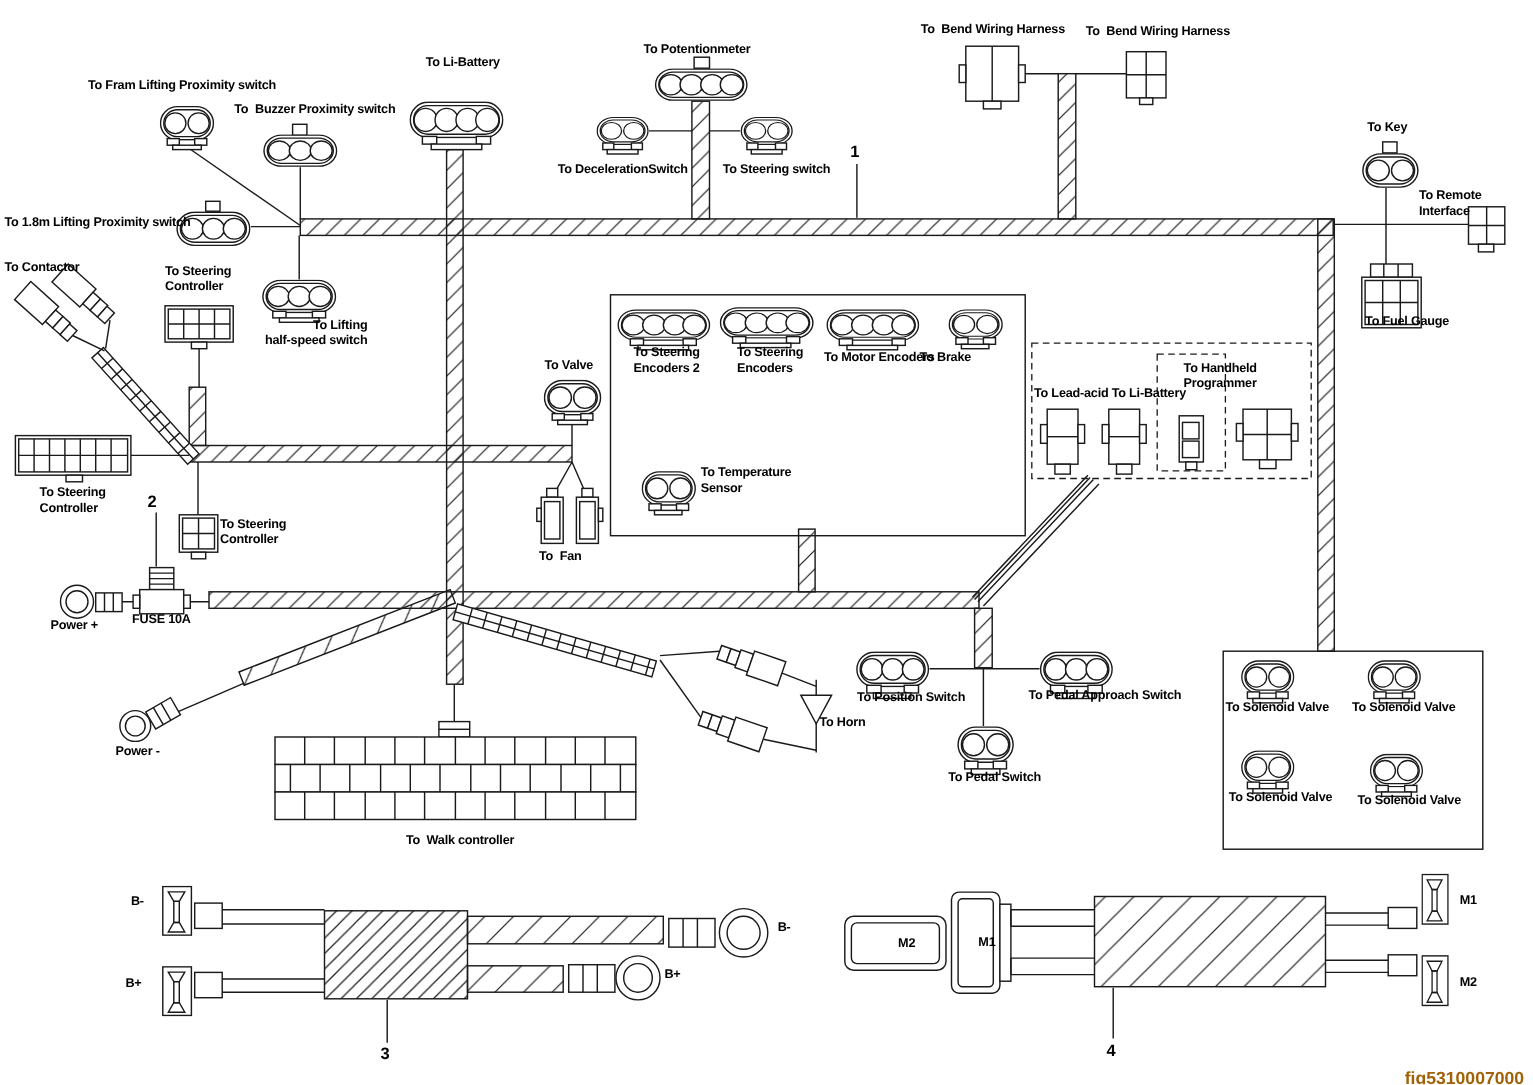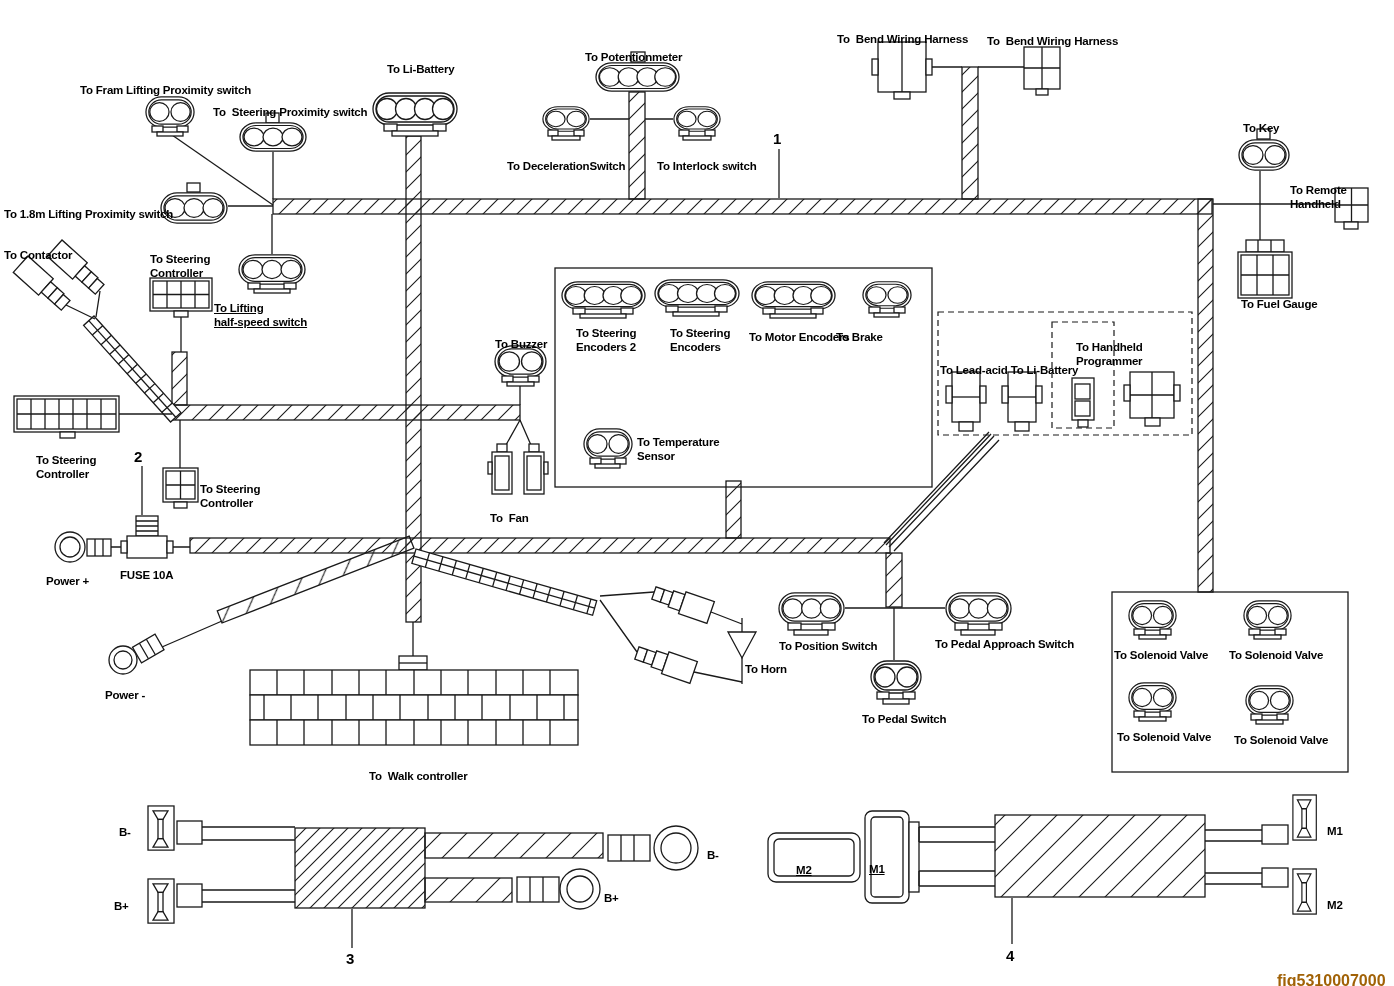--- a/index.html
+++ b/index.html
@@ -1,21 +1,21 @@
 <!DOCTYPE html>
 <html><head>
 <meta charset="utf-8">
 <style>
   html,body{margin:0;padding:0;background:#fff;}
   .canvas{position:relative;width:1394px;height:986px;background:#fff;overflow:hidden;
           font-family:"Liberation Sans",sans-serif;color:#000;}
   svg{position:absolute;left:0;top:0;}
   .lbl{position:absolute;font:bold 11.5px/1.25 "Liberation Sans",sans-serif;
-       letter-spacing:-0.2px;white-space:pre-wrap;color:#000;margin-top:12px;}
-  .lbl.center{text-align:left;text-decoration:underline;}
+       letter-spacing:-0.2px;white-space:pre-wrap;color:#000;}
+  .lbl.center{text-align:right;}
   .callout{position:absolute;font:bold 15px/1 "Liberation Sans",sans-serif;color:#000;}
   .figid{position:absolute;font:bold 16px/1 "Liberation Sans",sans-serif;color:#a16207;margin-top:15px;}
   .s{stroke:#1a1a1a;stroke-width:1.3;fill:none;}
   .sf{stroke:#1a1a1a;stroke-width:1.3;fill:#fff;}
   .bar{stroke:#1a1a1a;stroke-width:1.3;}
   .dash{stroke:#1a1a1a;stroke-width:1.2;fill:none;stroke-dasharray:6 4;}
 </style>
 </head>
 <body>
 
@@ -421,41 +421,41 @@
   <rect x="995" y="815" width="210" height="82" fill="url(#h2)" class="bar"></rect>
   <path class="s" d="M1205,830 H1262 M1205,841 H1262 M1205,873 H1262 M1205,884 H1262"></path>
   <rect x="1262" y="825" width="26" height="19" class="sf"></rect>
   <rect x="1262" y="868" width="26" height="19" class="sf"></rect>
   <use href="#lug" x="1292" y="794" width="27" height="49"></use>
   <use href="#lug" x="1292" y="868" width="27" height="49"></use>
 </g>
 </svg>
 
 <div class="lbl" style="left:80px;top:71px">To Fram Lifting Proximity switch</div>
-<div class="lbl" style="left:213px;top:93px">To  Steering Proximity switch</div>
+<div class="lbl" style="left:213px;top:93px">To  Buzzer Proximity switch</div>
 <div class="lbl" style="left:387px;top:50px">To Li-Battery</div>
 <div class="lbl" style="left:585px;top:38px">To Potentionmeter</div>
 <div class="lbl" style="left:837px;top:20px">To  Bend Wiring Harness</div>
 <div class="lbl" style="left:987px;top:22px">To  Bend Wiring Harness</div>
 <div class="lbl" style="left:507px;top:147px">To DecelerationSwitch</div>
-<div class="lbl" style="left:657px;top:147px">To Interlock switch</div>
+<div class="lbl" style="left:657px;top:147px">To Steering switch</div>
 <div class="lbl" style="left:1243px;top:109px">To Key</div>
-<div class="lbl" style="left:1290px;top:171px">To Remote Handheld</div>
+<div class="lbl" style="left:1290px;top:171px">To Remote Interface</div>
 <div class="lbl" style="left:4px;top:195px">To 1.8m Lifting Proximity switch</div>
 <div class="lbl" style="left:4px;top:236px">To Contactor</div>
 <div class="lbl" style="left:150px;top:240px">To Steering
 Controller</div>
 <div class="lbl center" style="left:214px;top:289px;width:120px">To Lifting
 half-speed switch</div>
 <div class="lbl" style="left:36px;top:441px">To Steering
 Controller</div>
 <div class="lbl" style="left:200px;top:470px">To Steering
 Controller</div>
 <div class="lbl" style="left:1241px;top:285px">To Fuel Gauge</div>
-<div class="lbl" style="left:495px;top:325px">To Buzzer</div>
+<div class="lbl" style="left:495px;top:325px">To Valve</div>
 <div class="lbl" style="left:576px;top:314px">To Steering
 Encoders 2</div>
 <div class="lbl" style="left:670px;top:314px">To Steering
 Encoders</div>
 <div class="lbl" style="left:749px;top:318px">To Motor Encoders</div>
 <div class="lbl" style="left:836px;top:318px">To Brake</div>
 <div class="lbl" style="left:940px;top:351px">To Lead-acid To Li-Battery</div>
 <div class="lbl" style="left:1076px;top:328px">To Handheld
 Programmer</div>
 <div class="lbl" style="left:637px;top:423px">To Temperature

